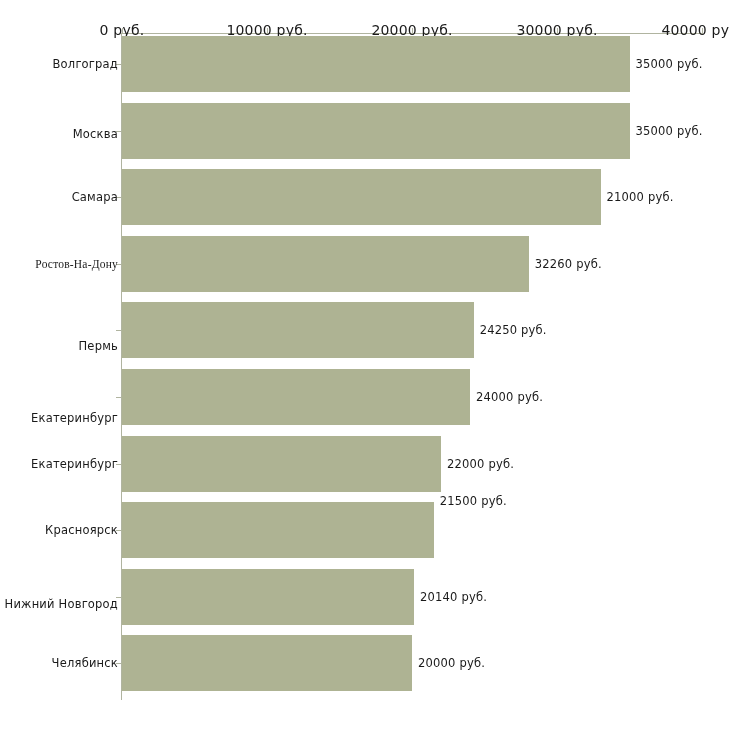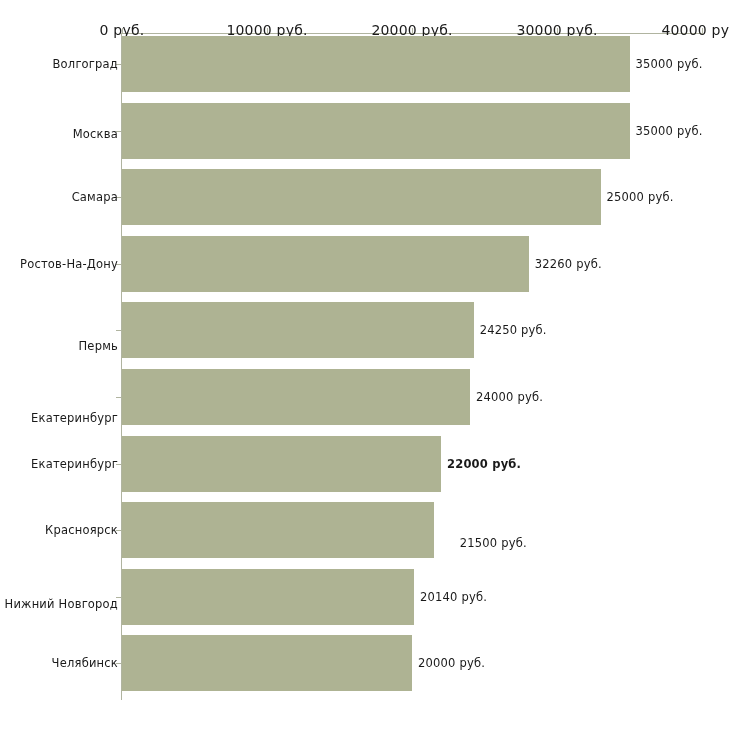--- a/index.html
+++ b/index.html
@@ -111,50 +111,50 @@
       <div class="x-tick-label" style="left: 702px;">40000 руб.</div>
     </div>
   <div id="cats-layer">
       <div class="y-tick" style="top: 64px;"></div>
       <div class="cat-label" style="top: 64px;">Волгоград</div>
       <div class="y-tick" style="top: 131px;"></div>
       <div class="cat-label" style="top: 126px; margin-top: 8px;">Москва</div>
       <div class="y-tick" style="top: 197px;"></div>
       <div class="cat-label" style="top: 197.2px;">Самара</div>
       <div class="y-tick" style="top: 264px;"></div>
-      <div class="cat-label" style="top: 263.8px;">Ростов-На-Дону</div>
+      <div class="cat-label" style="top: 263.8px; font-family: Liberation Serif, serif;">Ростов-На-Дону</div>
       <div class="y-tick" style="top: 330px;"></div>
       <div class="cat-label" style="top: 346px;">Пермь</div>
       <div class="y-tick" style="top: 397px;"></div>
       <div class="cat-label" style="top: 397px; margin-top: 21px;">Екатеринбург</div>
       <div class="y-tick" style="top: 464px;"></div>
       <div class="cat-label" style="top: 463.6px;">Екатеринбург</div>
       <div class="y-tick" style="top: 530px;"></div>
       <div class="cat-label" style="top: 530.2px;">Красноярск</div>
       <div class="y-tick" style="top: 597px;"></div>
       <div class="cat-label" style="top: 604px;">Нижний Новгород</div>
       <div class="y-tick" style="top: 663px;"></div>
       <div class="cat-label" style="top: 663.4px;">Челябинск</div>
     </div>
   <div id="bars-layer">
       <div class="bar" title="Волгоград: 35000 руб." style="top: 36px; height: 56px; width: 507.5px; background: rgb(174, 179, 147);"></div>
       <div class="bar-value" style="left: 635.5px; top: 64px;">35000 руб.</div>
       <div class="bar" title="Москва: 35000 руб." style="top: 102.6px; height: 56px; width: 507.5px; background: rgb(174, 179, 147);"></div>
       <div class="bar-value" style="left: 635.5px; top: 130.6px;">35000 руб.</div>
       <div class="bar" title="Самара: 33000 руб." style="top: 169.2px; height: 56px; width: 478.5px; background: rgb(174, 179, 147);"></div>
-      <div class="bar-value" style="left: 606.5px; top: 197.2px;">25000 руб.</div>
+      <div class="bar-value" style="left: 606.5px; top: 197.2px;">21000 руб.</div>
       <div class="bar" title="Ростов-На-Дону: 28050 руб." style="top: 235.8px; height: 56px; width: 406.725px; background: rgb(174, 179, 147);"></div>
       <div class="bar-value" style="left: 534.725px; top: 263.8px;">32260 руб.</div>
       <div class="bar" title="Пермь: 24250 руб." style="top: 302.4px; height: 56px; width: 351.625px; background: rgb(174, 179, 147);"></div>
       <div class="bar-value" style="left: 479.625px; top: 330.4px;">24250 руб.</div>
       <div class="bar" title="Екатеринбург: 24000 руб." style="top: 369px; height: 56px; width: 348px; background: rgb(174, 179, 147);"></div>
       <div class="bar-value" style="left: 476px; top: 397px;">24000 руб.</div>
       <div class="bar" title="Новосибирск: 22000 руб." style="top: 435.6px; height: 56px; width: 319px; background: rgb(174, 179, 147);"></div>
-      <div class="bar-value" style="left: 447px; top: 463.6px; font-weight: bold;">22000 руб.</div>
+      <div class="bar-value" style="left: 447px; top: 463.6px;">22000 руб.</div>
       <div class="bar" title="Красноярск: 21500 руб." style="top: 502.2px; height: 56px; width: 311.75px; background: rgb(174, 179, 147);"></div>
-      <div class="bar-value" style="left: 439.75px; top: 543px; margin-left: 20px;">21500 руб.</div>
+      <div class="bar-value" style="left: 439.75px; top: 501px;">21500 руб.</div>
       <div class="bar" title="Нижний Новгород: 20140 руб." style="top: 568.8px; height: 56px; width: 292.03px; background: rgb(174, 179, 147);"></div>
       <div class="bar-value" style="left: 420.03px; top: 596.8px;">20140 руб.</div>
       <div class="bar" title="Челябинск: 20000 руб." style="top: 635.4px; height: 56px; width: 290px; background: rgb(174, 179, 147);"></div>
       <div class="bar-value" style="left: 418px; top: 663.4px;">20000 руб.</div>
     </div>
 
 </div>
 
 </body></html>

